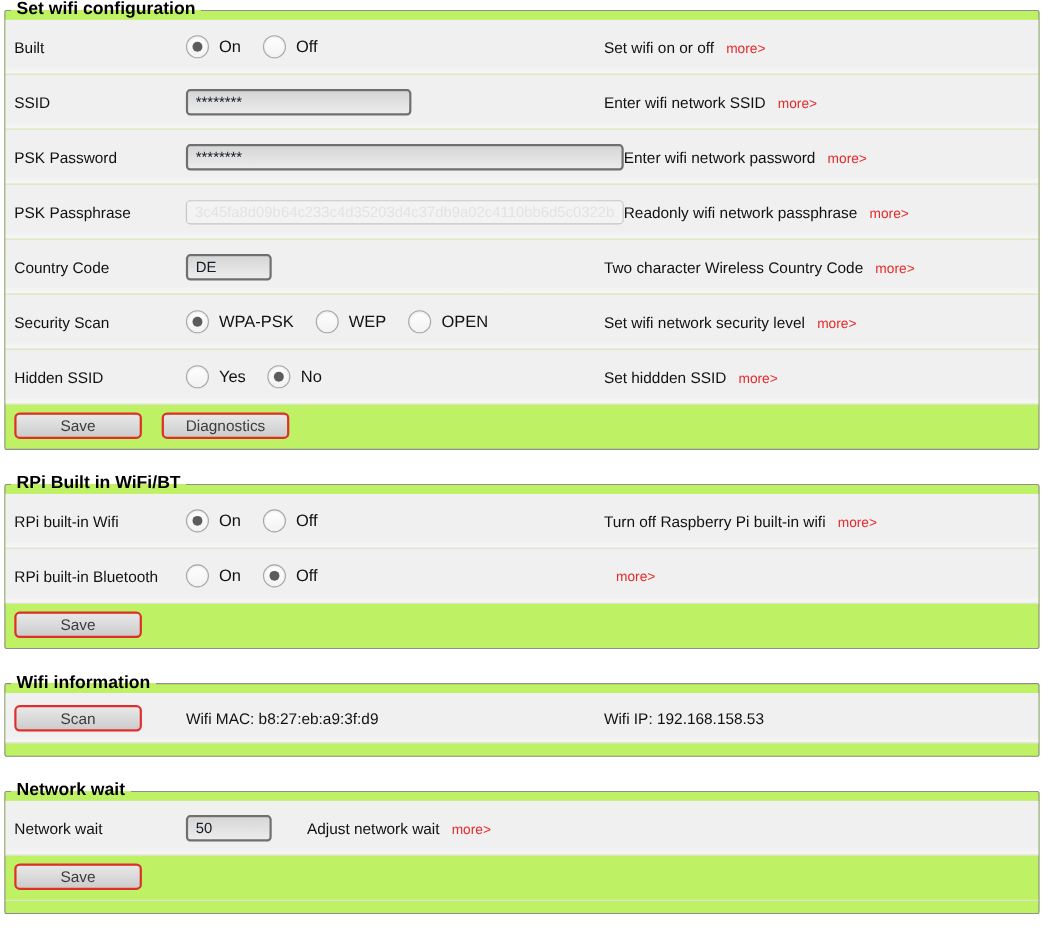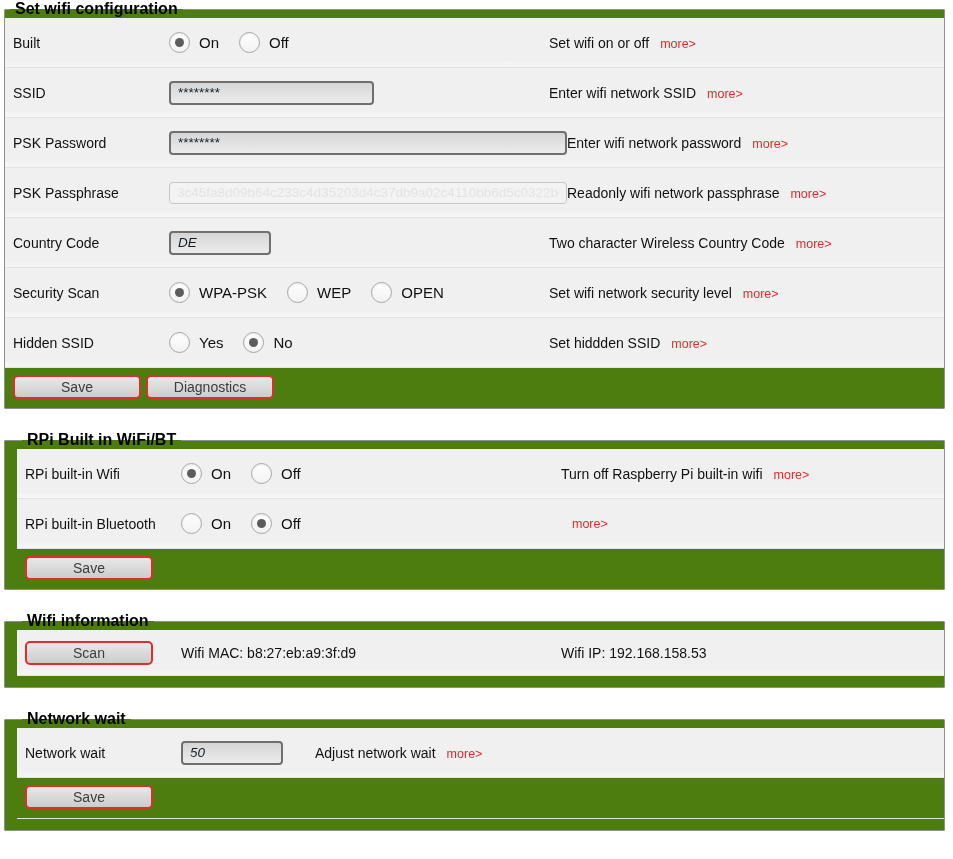--- a/index.html
+++ b/index.html
@@ -6,25 +6,25 @@
   html, body {
     background: #ffffff;
     font-family: "Liberation Sans", sans-serif;
     color: #111111;
   }
   body { width: 953px; height: 859px; overflow: hidden; }
 
   fieldset.panel {
     border: 1px solid #8f8f8f;
     border-radius: 2px;
-    background: #4d7c0f;
+    background: #bef264;
     margin: 0 8px 0 4px;
     padding: 0;
   }
-  fieldset.panel + fieldset.panel { margin-top: 22px; padding-left: 12px; }
+  fieldset.panel + fieldset.panel { margin-top: 22px; }
 
   legend.panel-title {
     font-size: 16px;
     font-weight: bold;
     color: #000;
     margin-left: 5px;
     padding: 0 5px;
   }
 
   .row {
@@ -97,40 +97,40 @@
     border-radius: 4px;
     background: linear-gradient(to bottom, #d6d6d6, #ececec);
     padding: 1px 7px;
     font-family: "Liberation Sans", sans-serif;
     font-size: 13.5px;
     color: #131c26;
     outline: none;
   }
   input.w-ssid  { width: 205px; }
   input.w-psk   { width: 398px; }
-  input.w-small { width: 102px; font-style: italic; }
+  input.w-small { width: 78px; }
   input.readonly {
     border: 1px solid #c6c6c6;
     background: #f3f3f3;
     color: #e3e3e3;
     height: 22px;
   }
 
   
   .btn {
-    width: 128px;
+    width: 116px;
     height: 24px;
     border: 2px solid #e02d2d;
     border-radius: 5px;
     background: linear-gradient(to bottom, #e8e8e8, #cccccc);
     font-family: "Liberation Sans", sans-serif;
     font-size: 14px;
     color: #3c3c3c;
     cursor: pointer;
-    margin-right: 5px;
+    margin-right: 18px;
   }
   .buttons-row {
     padding: 7px 0 9px 8px;
     display: flex;
     align-items: center;
     border-bottom: 1px solid #e2e2e2;
   }
   .buttons-row.no-line { border-bottom: none; }
   .bottom-spacer { height: 11px; }
 

